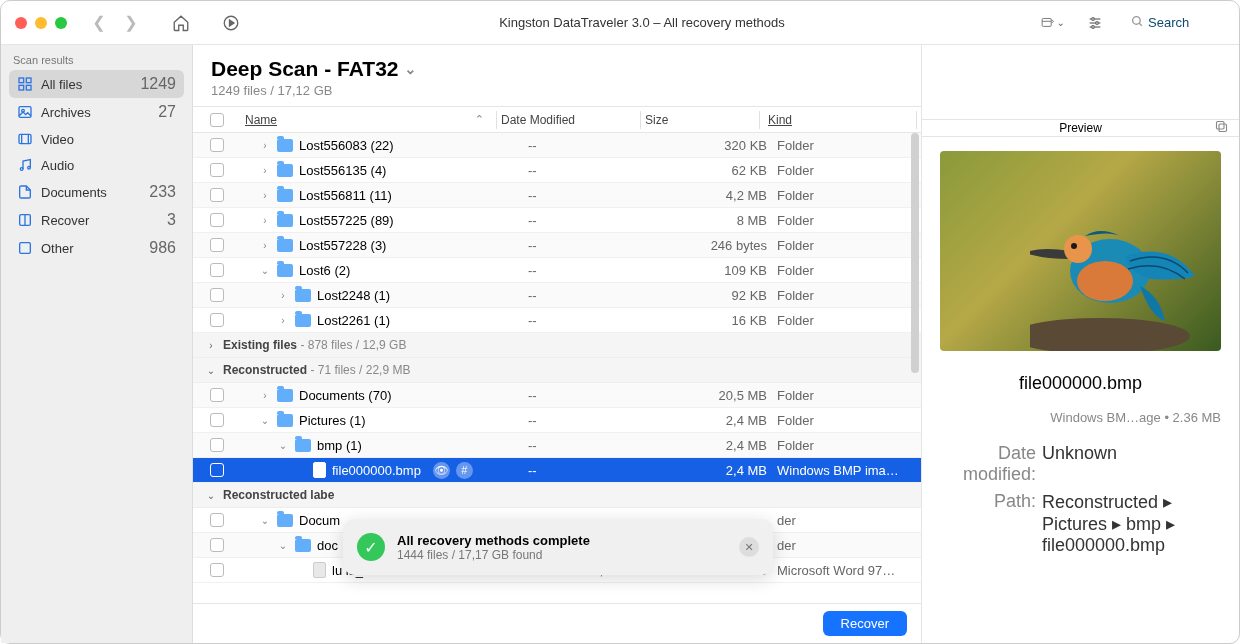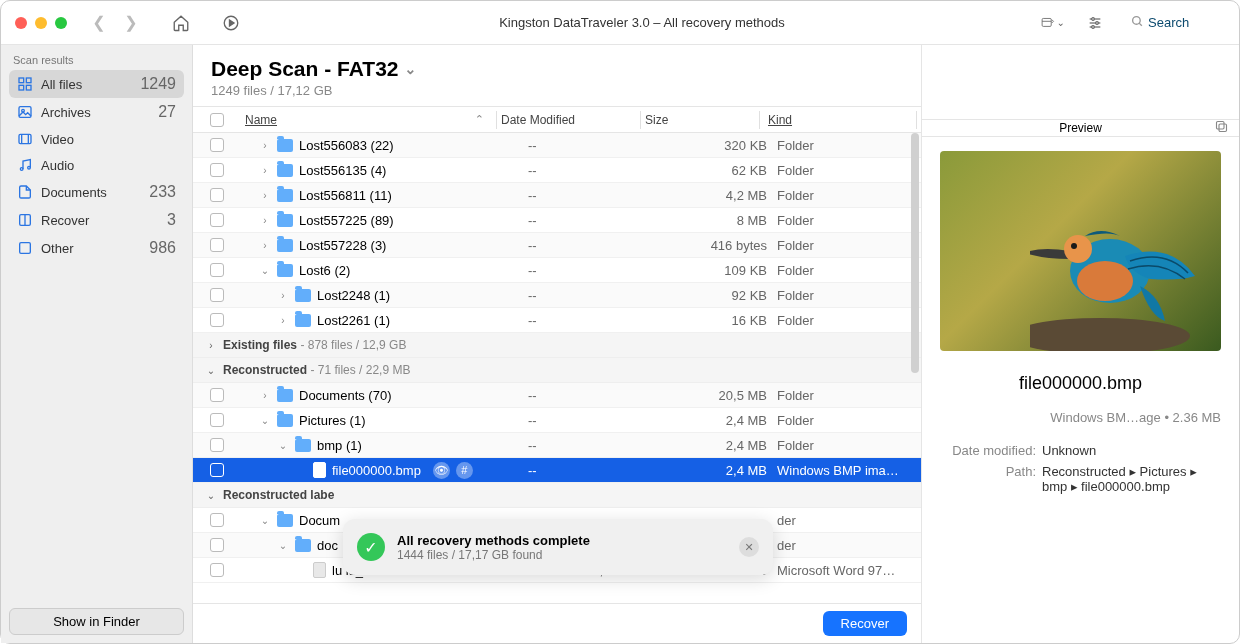--- a/index.html
+++ b/index.html
@@ -71,21 +71,21 @@
 
 
 .preview { width: 318px; border-left: 1px solid #e5e5e5; display: flex; flex-direction: column; }
 .preview-header { height: 18px; border-top: 1px solid #e5e5e5; border-bottom: 1px solid #e5e5e5; display:flex; align-items:center; justify-content:center; font-size:12px; position:relative;}
 .preview-header .copy-ic { position:absolute; right:10px; color:#888; cursor:pointer;}
 .preview-body { flex:1; padding: 14px 18px; overflow:auto;}
 .preview-img { width: 100%; height: 200px; border-radius: 4px; background: linear-gradient(135deg, #8a9a3a 0%, #b5a847 40%, #3a5a1f 100%); position: relative; overflow:hidden;}
 .bird { position:absolute; left:90px; top:30px; }
 .preview-name { text-align:center; font-size:18px; margin-top: 22px;}
 .preview-meta { text-align:right; color:#888; font-size:13px; margin-top:16px;}
-.preview-kv { margin-top: 18px; font-size: 13px; }
+.preview-kv { margin-top: 18px; font-size: 18px; }
 .preview-kv .kv { display:flex; gap: 6px; margin-bottom: 6px;}
 .preview-kv .k { color:#888; width: 96px; text-align: right; flex-shrink:0;}
 .preview-kv .v { color:#333; flex:1;}
 
 
 .footer { height: 40px; border-top: 1px solid #e5e5e5; display:flex; align-items:center; justify-content:flex-end; padding: 0 14px;}
 .recover-btn { background: #1673ff; color:#fff; border:none; padding: 5px 18px; border-radius: 6px; font-size: 13px; cursor:pointer;}
 
 
 .toast { position: absolute; left: 342px; top: 518px; width: 430px; height: 56px; background: #f0f0f0; border-radius: 12px; box-shadow: 0 4px 18px rgba(0,0,0,0.15); display:flex; align-items:center; padding: 0 14px; gap: 12px;}
@@ -227,21 +227,20 @@
           <div class="sidebar-item">
             <span class="si-icon">
               <svg width="16" height="16" viewBox="0 0 24 24" fill="none" stroke="currentColor" stroke-width="2">
                 <rect x="4" y="4" width="16" height="16" rx="2"></rect>
               </svg>
             </span>
     <span>Other</span>
     <span class="count">986</span>
           </div>
         </div>
-      <div class="show-in-finder">Show in Finder</div>
     </div>
 
     <div class="main">
       <div class="main-header">
         <div class="main-title">
           <span>Deep Scan - FAT32</span>
           <span style="color:#888; font-size:14px;">⌄</span>
         </div>
         <div class="main-sub">1249 files / 17,12 GB</div>
       </div>
@@ -322,21 +321,21 @@
     <div class="cb">
               <div class="checkbox"></div>
             </div>
     <div class="name-cell indent-1">
       <span class="disclosure">›</span>
       <span class="folder-ic"></span>
       <span>Lost557228 (3)</span>
 
     </div>
     <div class="date-cell">--</div>
-    <div class="size-cell">416 bytes</div>
+    <div class="size-cell">246 bytes</div>
     <div class="kind-cell">Folder</div>
           </div>
           <div class="row">
     <div class="cb">
               <div class="checkbox"></div>
             </div>
     <div class="name-cell indent-1">
       <span class="disclosure">⌄</span>
       <span class="folder-ic"></span>
       <span>Lost6 (2)</span>

